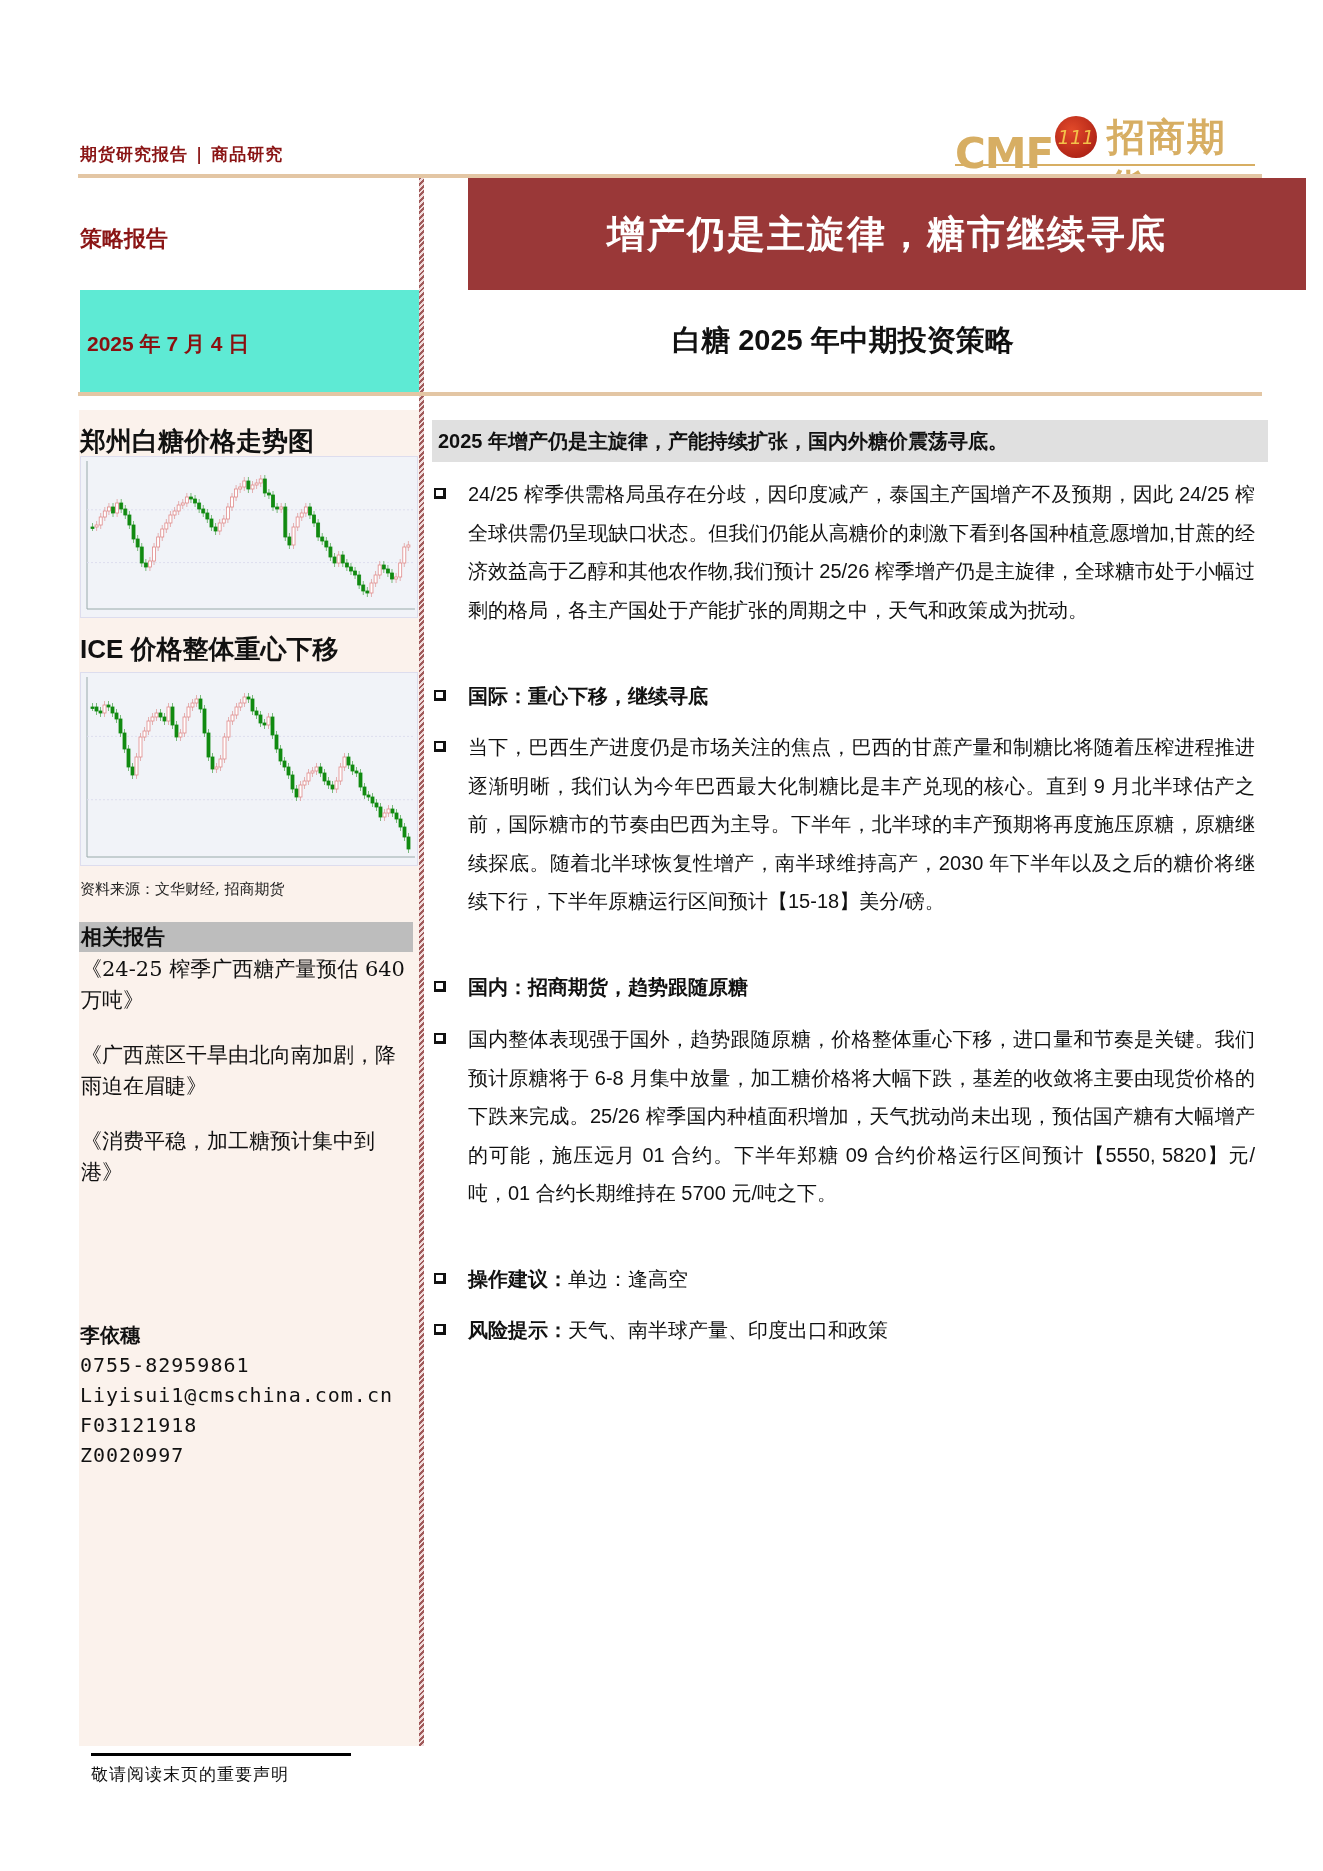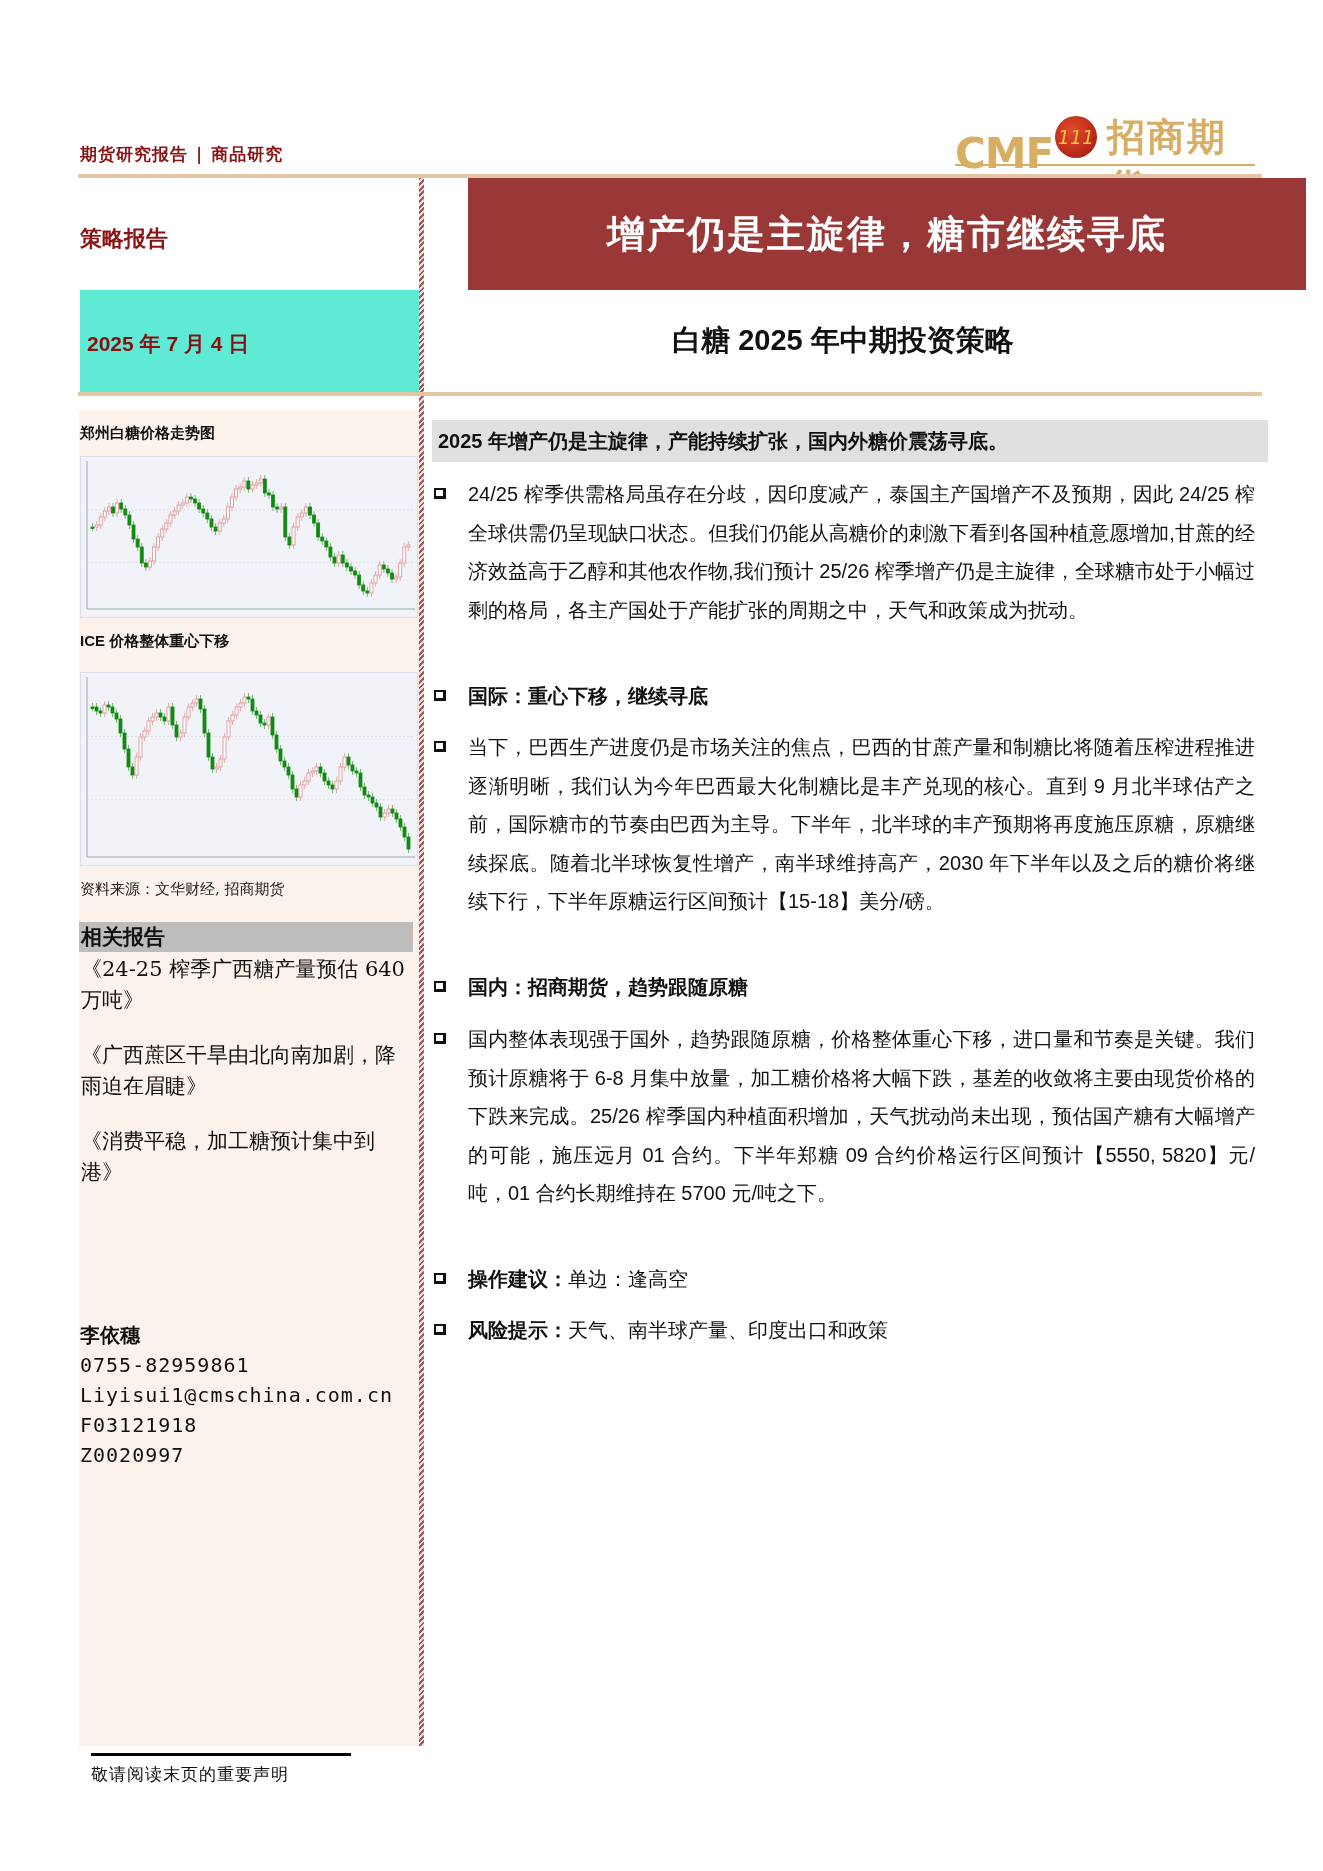--- a/index.html
+++ b/index.html
@@ -21,21 +21,21 @@
     background: repeating-linear-gradient(135deg, #a05a5a 0 2px, #f0dcdc 2px 4px); }
   .type-label { left: 80px; top: 224px; font-size: 22px; font-weight: bold; color: #8a1414; }
   .banner { left: 424px; top: 178px; width: 838px; height: 112px; background: #9a3838; color: #fff;
     display: flex; align-items: center; justify-content: center; font-size: 38px; font-weight: bold; letter-spacing: 2px; margin-left: 44px; }
   .datebox { left: 80px; top: 290px; width: 339px; height: 102px; background: #5eead4; }
   .datebox span { position: absolute; left: 7px; top: 40px; font-size: 21px; font-weight: bold; color: #8a1010; font-family: "Liberation Sans", sans-serif; }
   .subtitle { left: 424px; top: 290px; width: 838px; height: 102px; display: flex; align-items: center; justify-content: center;
     font-size: 29px; font-weight: bold; color: #111; font-family: "Liberation Sans", sans-serif; }
   .secondline { left: 78px; top: 392px; width: 1184px; height: 4px; background: #e3c6a4; }
   .sidebar { left: 79px; top: 410px; width: 340px; height: 1336px; background: #fbf2ec; }
-  .chart-title { font-size: 15px; font-weight: bold; color: #111; }
+  .chart-title { font-size: 26px; font-weight: bold; color: #111; }
   .chart-box { background: #f1f3f8; border: 1px solid #dde; }
   .source { font-size: 15px; color: #222; }
   .related-hdr { left: 79px; top: 922px; width: 332px; height: 30px; background: #bdbdbd; font-size: 21px; font-weight: bold; line-height: 30px; padding-left: 2px; }
   .related-item { left: 81px; width: 330px; font-size: 21px; line-height: 31px; color: #111; }
   .author-name { left: 80px; top: 1322px; font-size: 20px; font-weight: bold; }
   .contact { left: 80px; font-size: 20px; font-family: "DejaVu Sans Mono", "Liberation Mono", monospace; letter-spacing: 1px; color: #111; }
   .footer-line { left: 91px; top: 1753px; width: 260px; height: 3px; background: #000; }
   .footer-text { left: 91px; top: 1763px; font-size: 17px; color: #111; letter-spacing: 1px; }
   .summary { left: 432px; top: 420px; width: 836px; height: 42px; background: #e0e0e0; font-size: 20px; font-weight: bold;
     line-height: 42px; padding-left: 6px; box-sizing: border-box; font-family: "Liberation Sans", "DejaVu Sans", sans-serif; }

